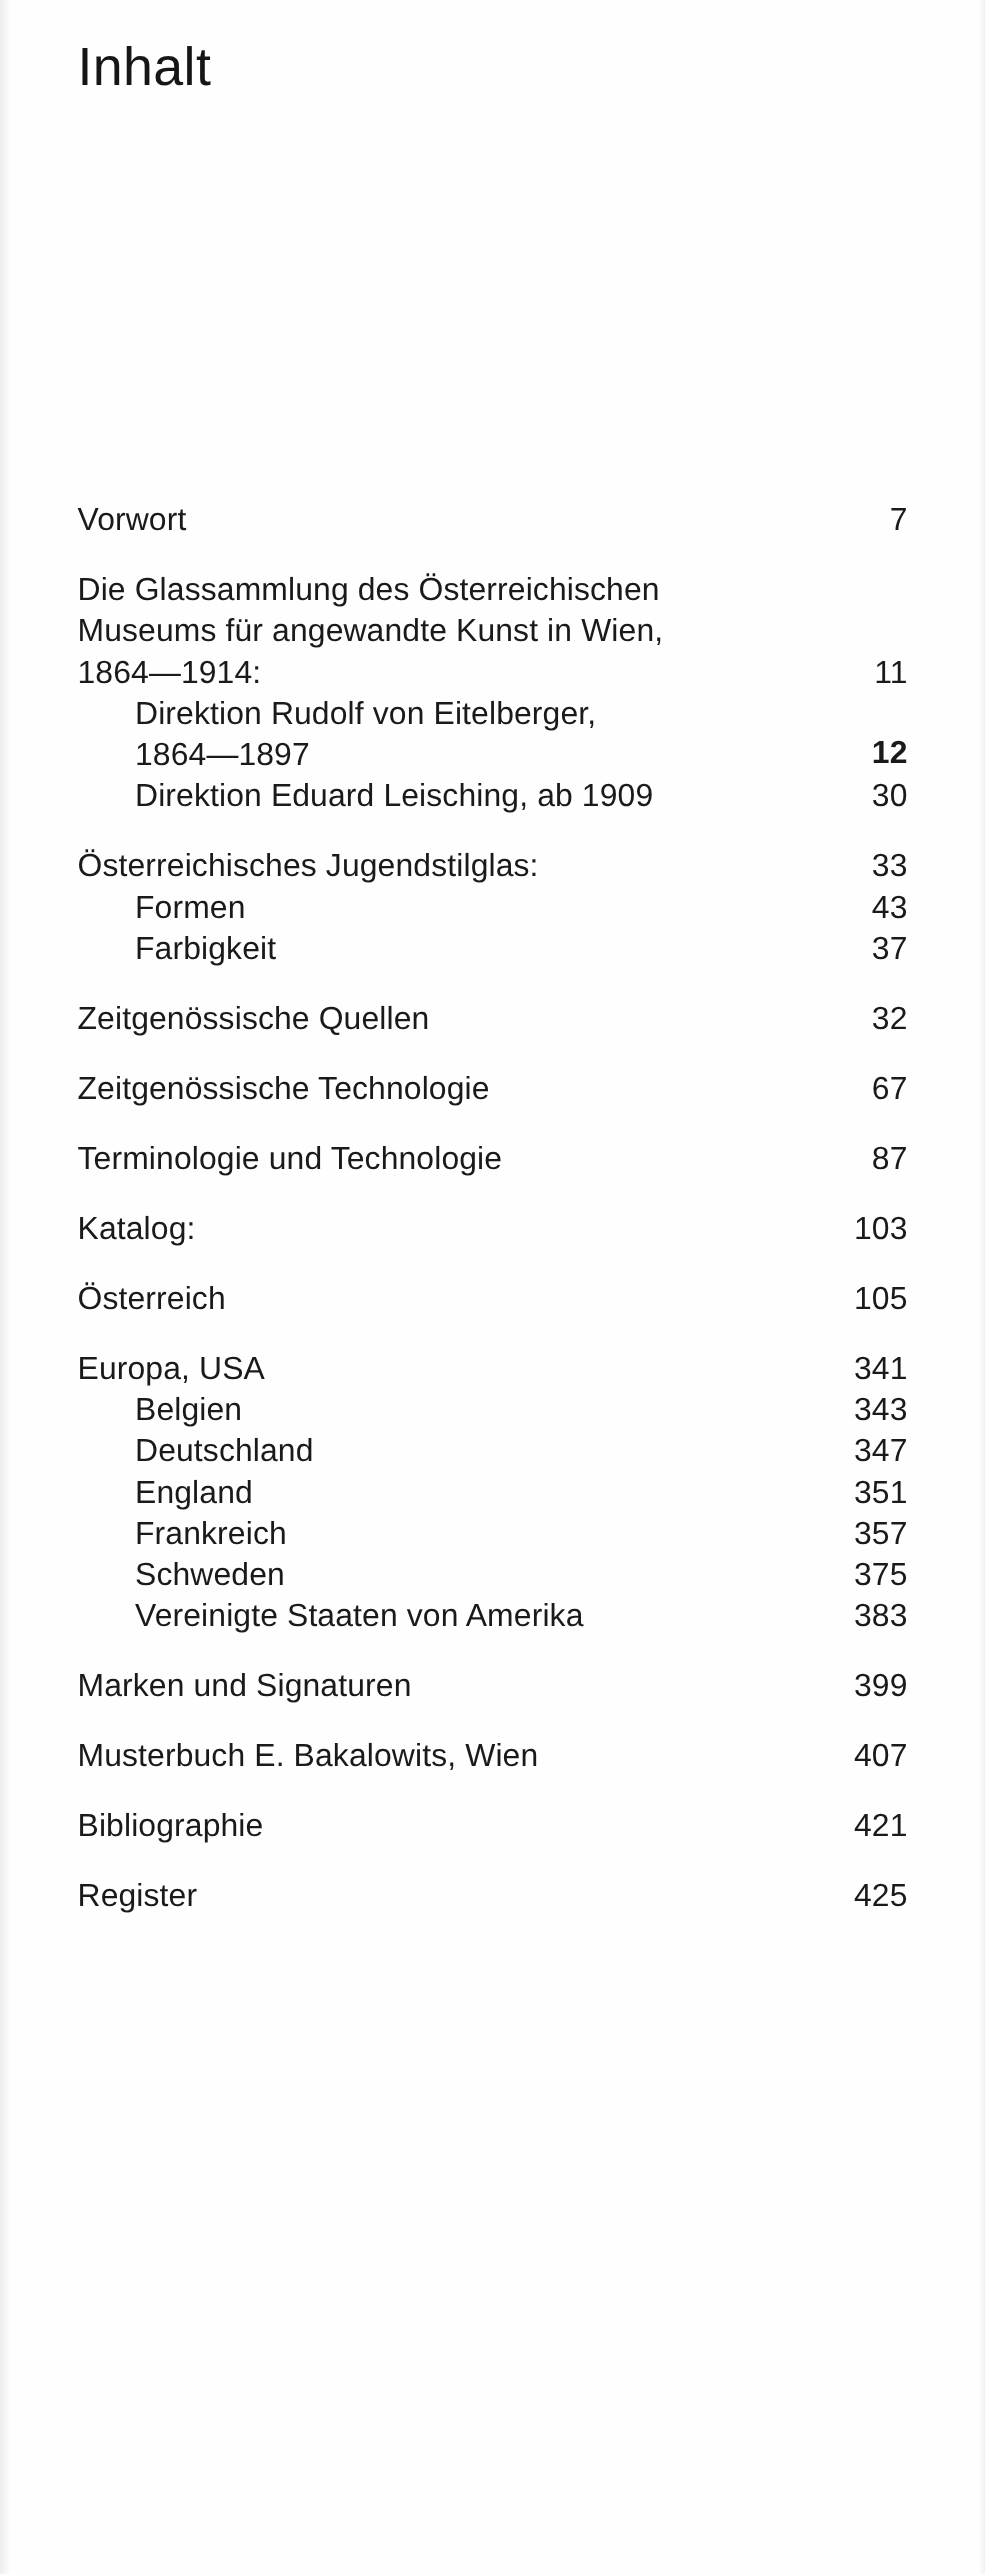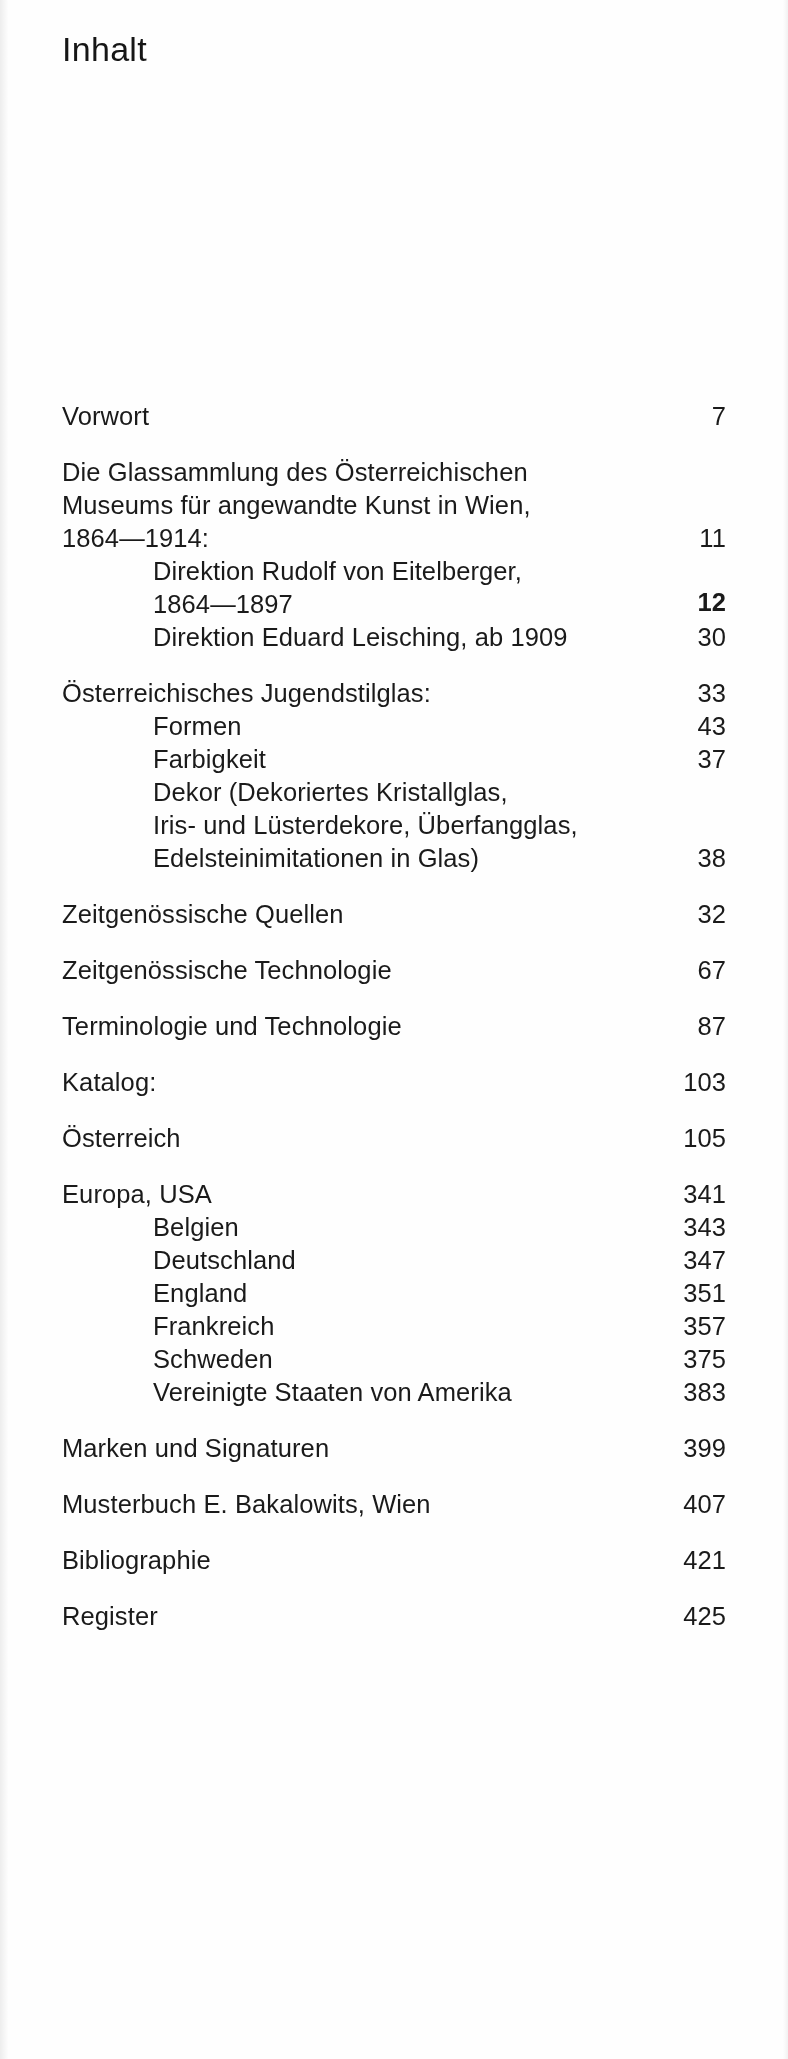--- a/index.html
+++ b/index.html
@@ -39,21 +39,21 @@
     top: 0;
     width: 6px;
     height: 2059px;
     background: linear-gradient(to left, #f1f1f1 0%, #fbfbfb 60%, #ffffff 100%);
   }
 
   .page-heading {
     position: absolute;
     left: 62px;
     top: 30px;
-    font-size: 34px;
+    font-size: 43px;
     font-weight: 400;
     letter-spacing: 0.3px;
     color: #161616;
     line-height: 1.15;
   }
 
   .toc {
     position: absolute;
     left: 0;
     top: 400px;
@@ -77,21 +77,20 @@
   }
 
   .entry .label {
     display: block;
     padding-left: 62px;
     padding-right: 120px;
     white-space: pre-line;
   }
   .entry.sub .label {
     padding-left: 108px;
-    margin-left: 45px;
   }
 
   .entry .pageno {
     position: absolute;
     right: 62px;
     width: 90px;
     text-align: right;
     font-size: 25.5px;
     line-height: 33px;
   }
@@ -140,26 +139,20 @@
           <span class="pageno l1">33</span>
         </div>
         <div class="entry sub">
           <span class="label">Formen</span>
           <span class="pageno l1">43</span>
         </div>
         <div class="entry sub">
           <span class="label">Farbigkeit</span>
           <span class="pageno l1">37</span>
         </div>
-        <div class="entry sub">
-          <span class="label">Dekor (Dekoriertes Kristallglas,
-Iris- und Lüsterdekore, Überfangglas,
-Edelsteinimitationen in Glas)</span>
-          <span class="pageno l3">38</span>
-        </div>
       </div>
       <div class="toc-group">
         <div class="entry">
           <span class="label">Zeitgenössische Quellen</span>
           <span class="pageno l1">32</span>
         </div>
       </div>
       <div class="toc-group">
         <div class="entry">
           <span class="label">Zeitgenössische Technologie</span>

